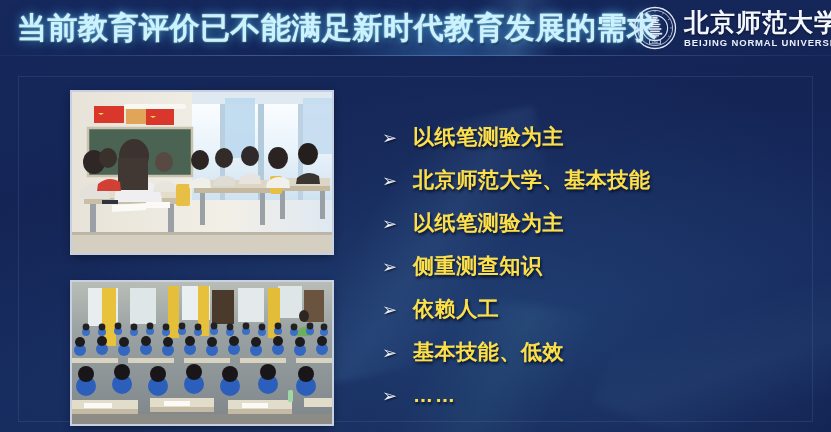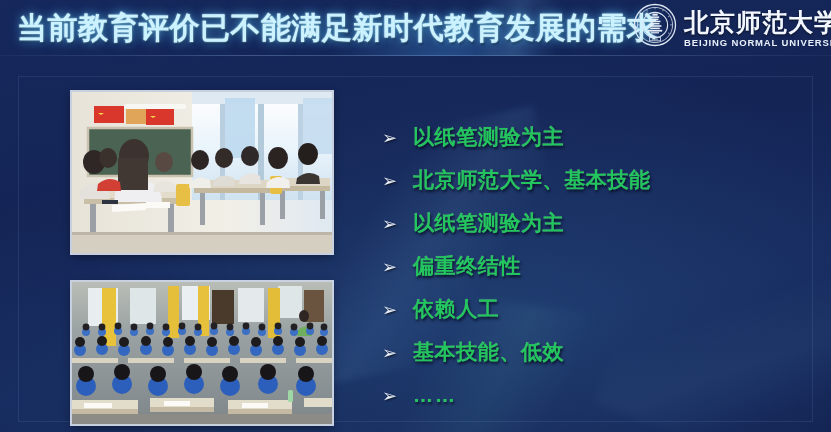--- a/index.html
+++ b/index.html
@@ -111,20 +111,21 @@
       1px 2px 2px rgba(5,15,40,0.85);
     white-space: nowrap;
   }
 
   
   .logo {
     position: absolute;
     left: 633px; top: 3px;
     width: 192px; height: 50px;
     display: flex;
+    align-items: center;
     gap: 7px;
   }
   .seal {
     position: relative;
     width: 44px; height: 44px;
     flex: 0 0 auto;
   }
   .logo-text {
     display: flex;
     flex-direction: column;
@@ -180,21 +181,21 @@
     padding-top: 5px;
     line-height: 1;
     color: #e8eef8;
     font-size: 18px;
     text-shadow: 1px 1px 2px rgba(0,0,0,0.7);
   }
   .bullet-text {
     font-size: 21px;
     font-weight: 700;
     line-height: 26px;
-    color: #22c55e;
+    color: #fde047;
     letter-spacing: 0.6px;
     text-shadow: 1px 2px 3px rgba(2,8,26,0.9), 0 0 1px rgba(255,255,255,0.4);
     white-space: nowrap;
   }
   .bullet-text.ellipsis {
     font-size: 20px;
     letter-spacing: 2px;
   }
 </style>
 </head>
@@ -502,21 +503,21 @@
       <span class="bullet-text">北京师范大学、基本技能</span>
     </div>
 
     <div class="bullet-row">
       <span class="bullet-mark">➢</span>
       <span class="bullet-text">以纸笔测验为主</span>
     </div>
 
     <div class="bullet-row">
       <span class="bullet-mark">➢</span>
-      <span class="bullet-text">偏重终结性</span>
+      <span class="bullet-text">侧重测查知识</span>
     </div>
 
     <div class="bullet-row">
       <span class="bullet-mark">➢</span>
       <span class="bullet-text">依赖人工</span>
     </div>
 
     <div class="bullet-row">
       <span class="bullet-mark">➢</span>
       <span class="bullet-text">基本技能、低效</span>

